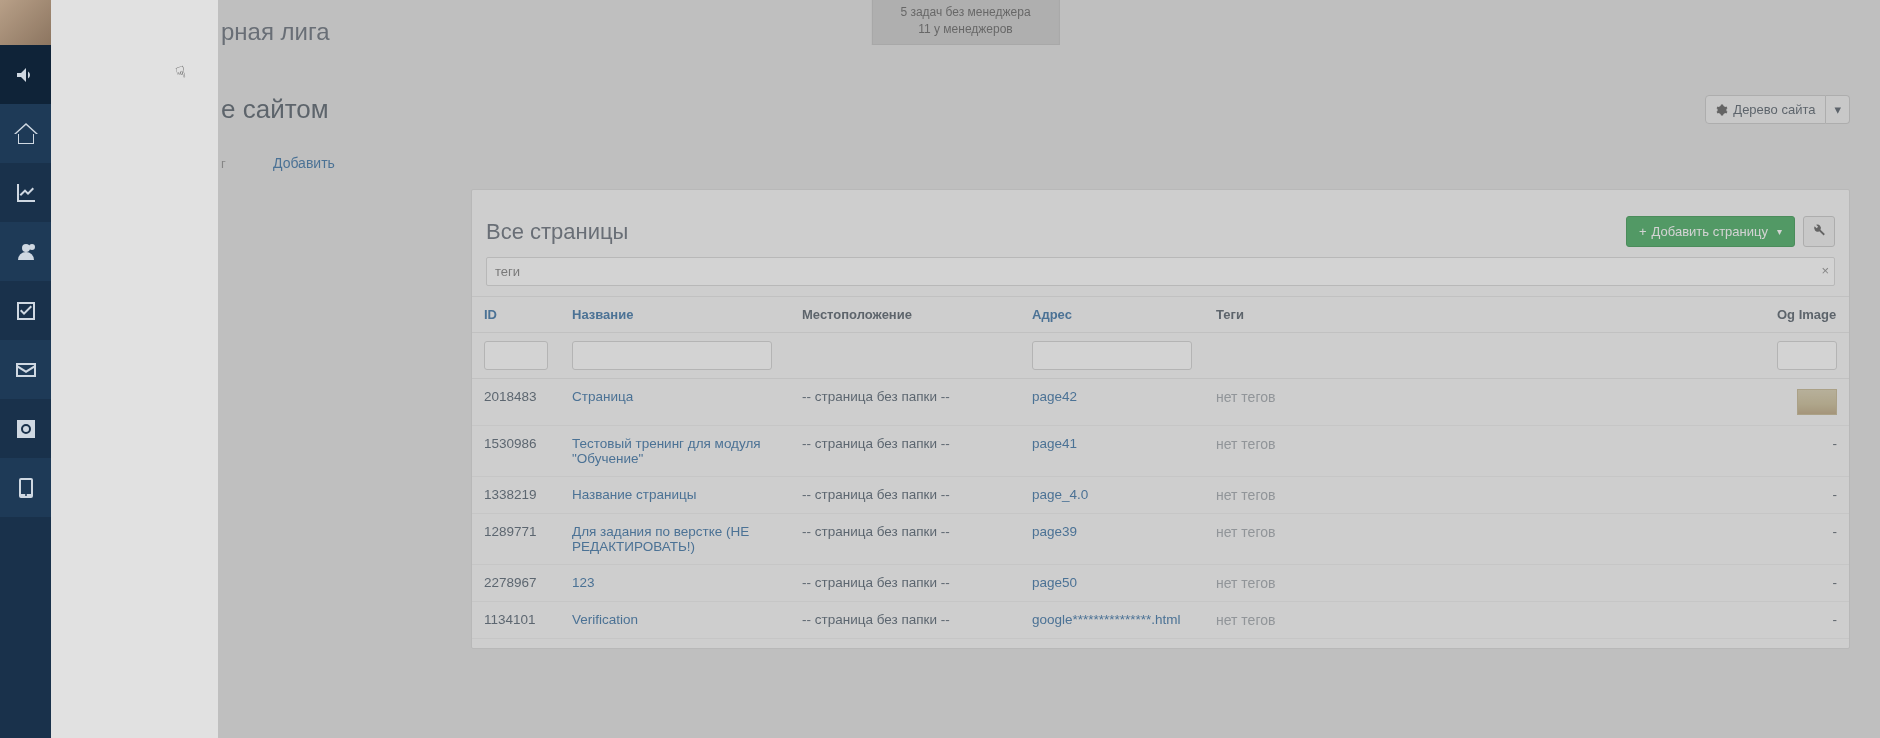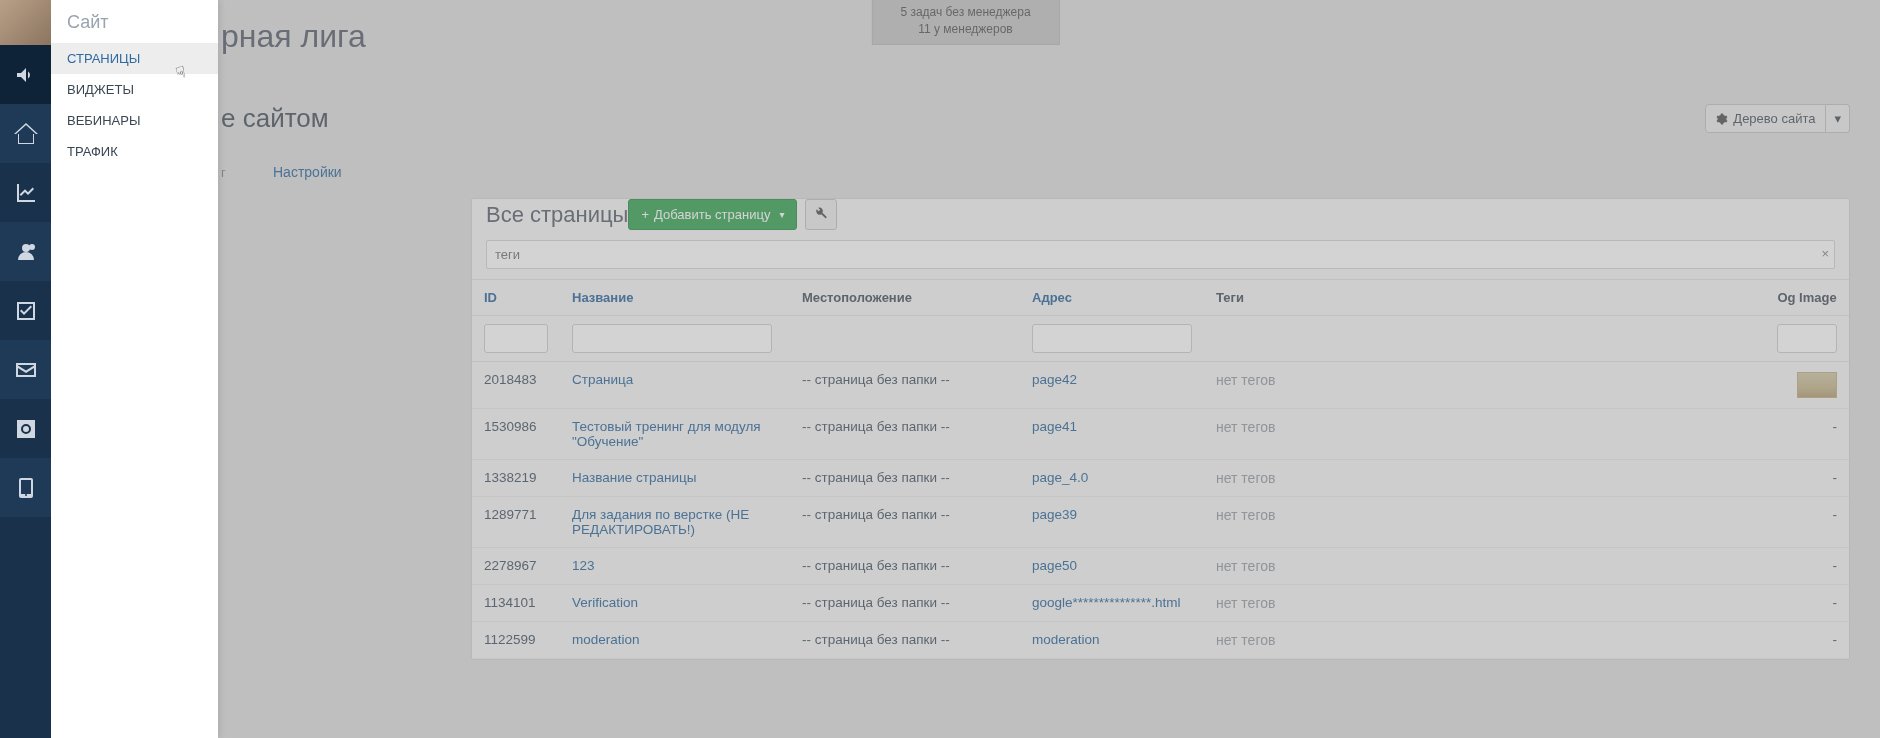--- a/index.html
+++ b/index.html
@@ -99,21 +99,21 @@
   padding: 4px 28px 6px 28px;
   text-align: center;
   line-height: 1.4;
   border: 1px solid #bdbdbd;
   border-top: none;
 }
 
 .page-title-big {
   padding-top: 18px;
   padding-left: 150px;
-  font-size: 32px;
+  font-size: 24px;
   color: #5c6570;
   font-weight: 400;
 }
 .page-sub {
   padding-left: 150px;
   padding-top: 48px;
   font-size: 26px;
   color: #4a5560;
   display: flex;
   align-items: center;
@@ -153,21 +153,23 @@
   margin-left: 400px;
   margin-right: 10px;
   background: #f7f7f7;
   border: 1px solid #d6d6d6;
   border-radius: 2px;
   min-height: 460px;
 }
 .panel-header {
   display: flex;
   align-items: center;
-  padding: 0 14px 6px 14px;
+  justify-content: space-between;
+  padding: 10px 14px 6px 14px;
+  margin-top: 16px;
 }
 .panel-title {
   font-size: 22px;
   color: #5c6570;
 }
 .panel-actions {
   display: flex;
   gap: 8px;
 }
 .btn-add {
@@ -221,21 +223,21 @@
 .table th {
   text-align: left;
   padding: 10px 12px;
   font-size: 13px;
   font-weight: 700;
   color: #4a5560;
   border-top: 1px solid #e3e3e3;
   border-bottom: 1px solid #e3e3e3;
 }
 .table th.sortable { color: #2f6aa0; cursor: pointer; }
-.table th.right { text-align: center; }
+.table th.right { text-align: left; }
 .filter-row td {
   padding: 8px 12px;
   border-bottom: 1px solid #e3e3e3;
 }
 .filter-input {
   width: 100%;
   max-width: 200px;
   border: 1px solid #d0d0d0;
   background: #fff;
   padding: 6px 6px;
@@ -303,27 +305,20 @@
           <path d="M3 3h18v18H3V3zm9 4a5 5 0 1 0 5 5 5 5 0 0 0-5-5zm0 2a3 3 0 1 1-3 3 3 3 0 0 1 3-3z"></path>
         </svg>
     </div>
     <div class="iconbar-item alt">
       <svg viewBox="0 0 24 24">
           <path d="M7 2h10a2 2 0 0 1 2 2v16a2 2 0 0 1-2 2H7a2 2 0 0 1-2-2V4a2 2 0 0 1 2-2zm0 2v14h10V4H7zm5 16a1 1 0 1 0-1-1 1 1 0 0 0 1 1z"></path>
         </svg>
     </div>
   </div>
 
-  <div class="flyout">
-    <div class="flyout-title">Сайт</div>
-    <div class="flyout-item active">СТРАНИЦЫ</div>
-    <div class="flyout-item">ВИДЖЕТЫ</div>
-    <div class="flyout-item">ВЕБИНАРЫ</div>
-    <div class="flyout-item">ТРАФИК</div>
-  </div>
 
   <div class="cursor-hand">☟</div>
 
   <div class="content">
 
     <div class="topbanner">
       <div>5 задач без менеджера</div>
       <div>11 у менеджеров</div>
     </div>
 
@@ -340,21 +335,21 @@
         </div>
         <div class="topright-btn drop">
           <span>▾</span>
         </div>
       </div>
     </div>
 
     <div class="tabs-row">
       <span style="color:#888;">г</span>
       <span style="display:inline-block;width:40px;"></span>
-      <span class="tab-link">Настройки</span>
+      <span class="tab-link">Добавить</span>
     </div>
 
     <div class="panel">
       <div class="panel-header">
         <div class="panel-title">Все страницы</div>
         <div class="panel-actions">
           <div class="btn-add">
             <span>+</span>
             <span>Добавить страницу</span>
             <span class="caret">▾</span>
@@ -439,28 +434,20 @@
               <td style="text-align:right;"><span class="dash-cell">-</span></td>
             </tr>
             <tr>
               <td>1134101</td>
               <td><span class="link-cell">Verification</span></td>
               <td>-- страница без папки --</td>
               <td><span class="link-cell">google***************.html</span></td>
               <td><span class="muted-small">нет тегов</span></td>
               <td style="text-align:right;"><span class="dash-cell">-</span></td>
             </tr>
-            <tr>
-              <td>1122599</td>
-              <td><span class="link-cell">moderation</span></td>
-              <td>-- страница без папки --</td>
-              <td><span class="link-cell">moderation</span></td>
-              <td><span class="muted-small">нет тегов</span></td>
-              <td style="text-align:right;"><span class="dash-cell">-</span></td>
-            </tr>
           </tbody>
       </table>
     </div>
 
   </div>
 
   <div class="overlay"></div>
 
 </div>
 

